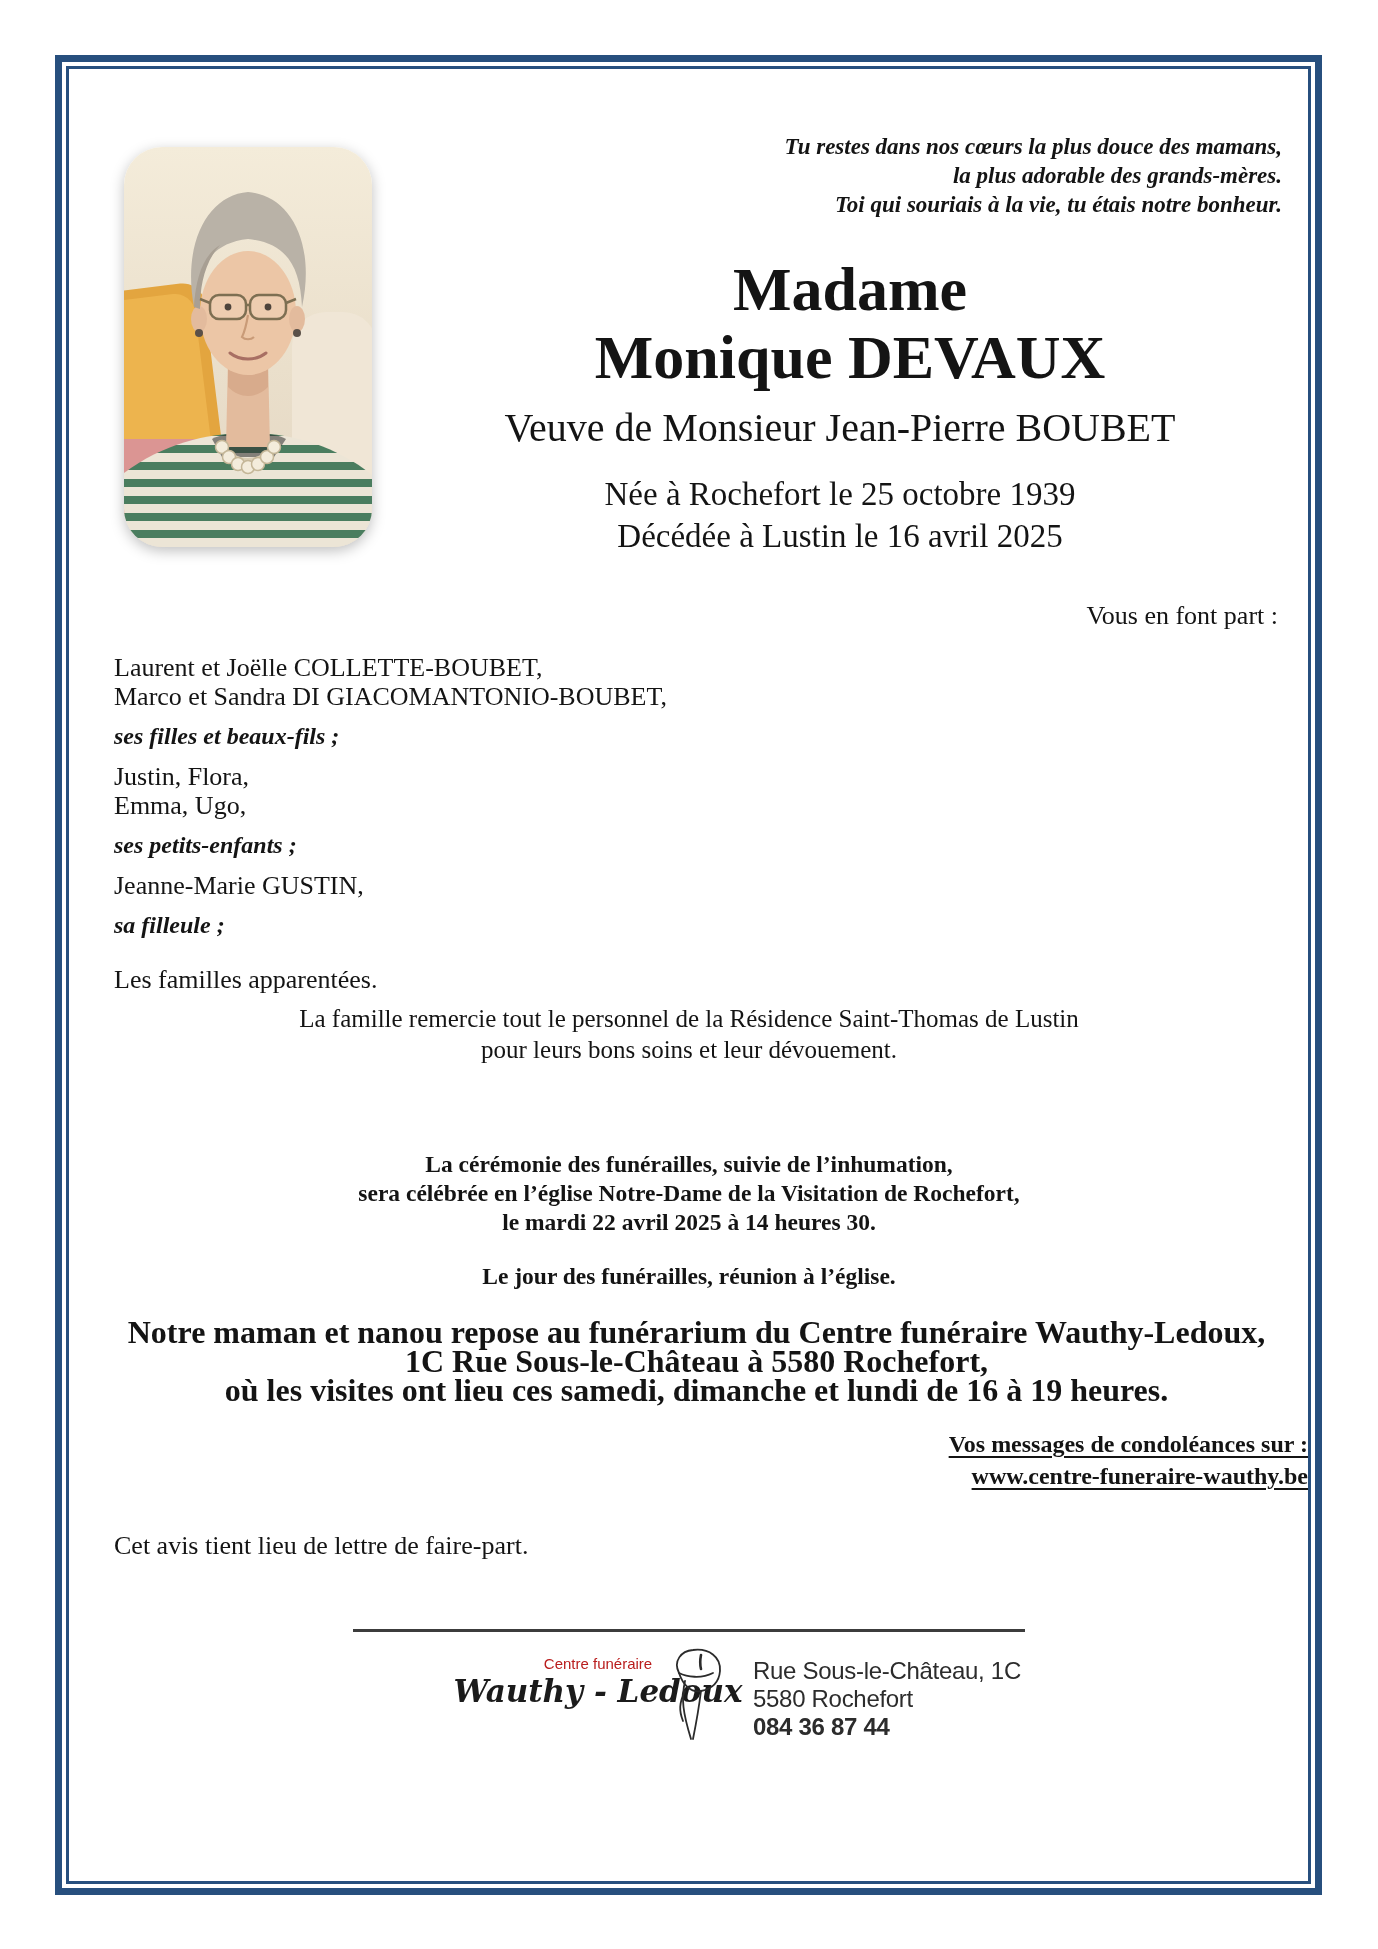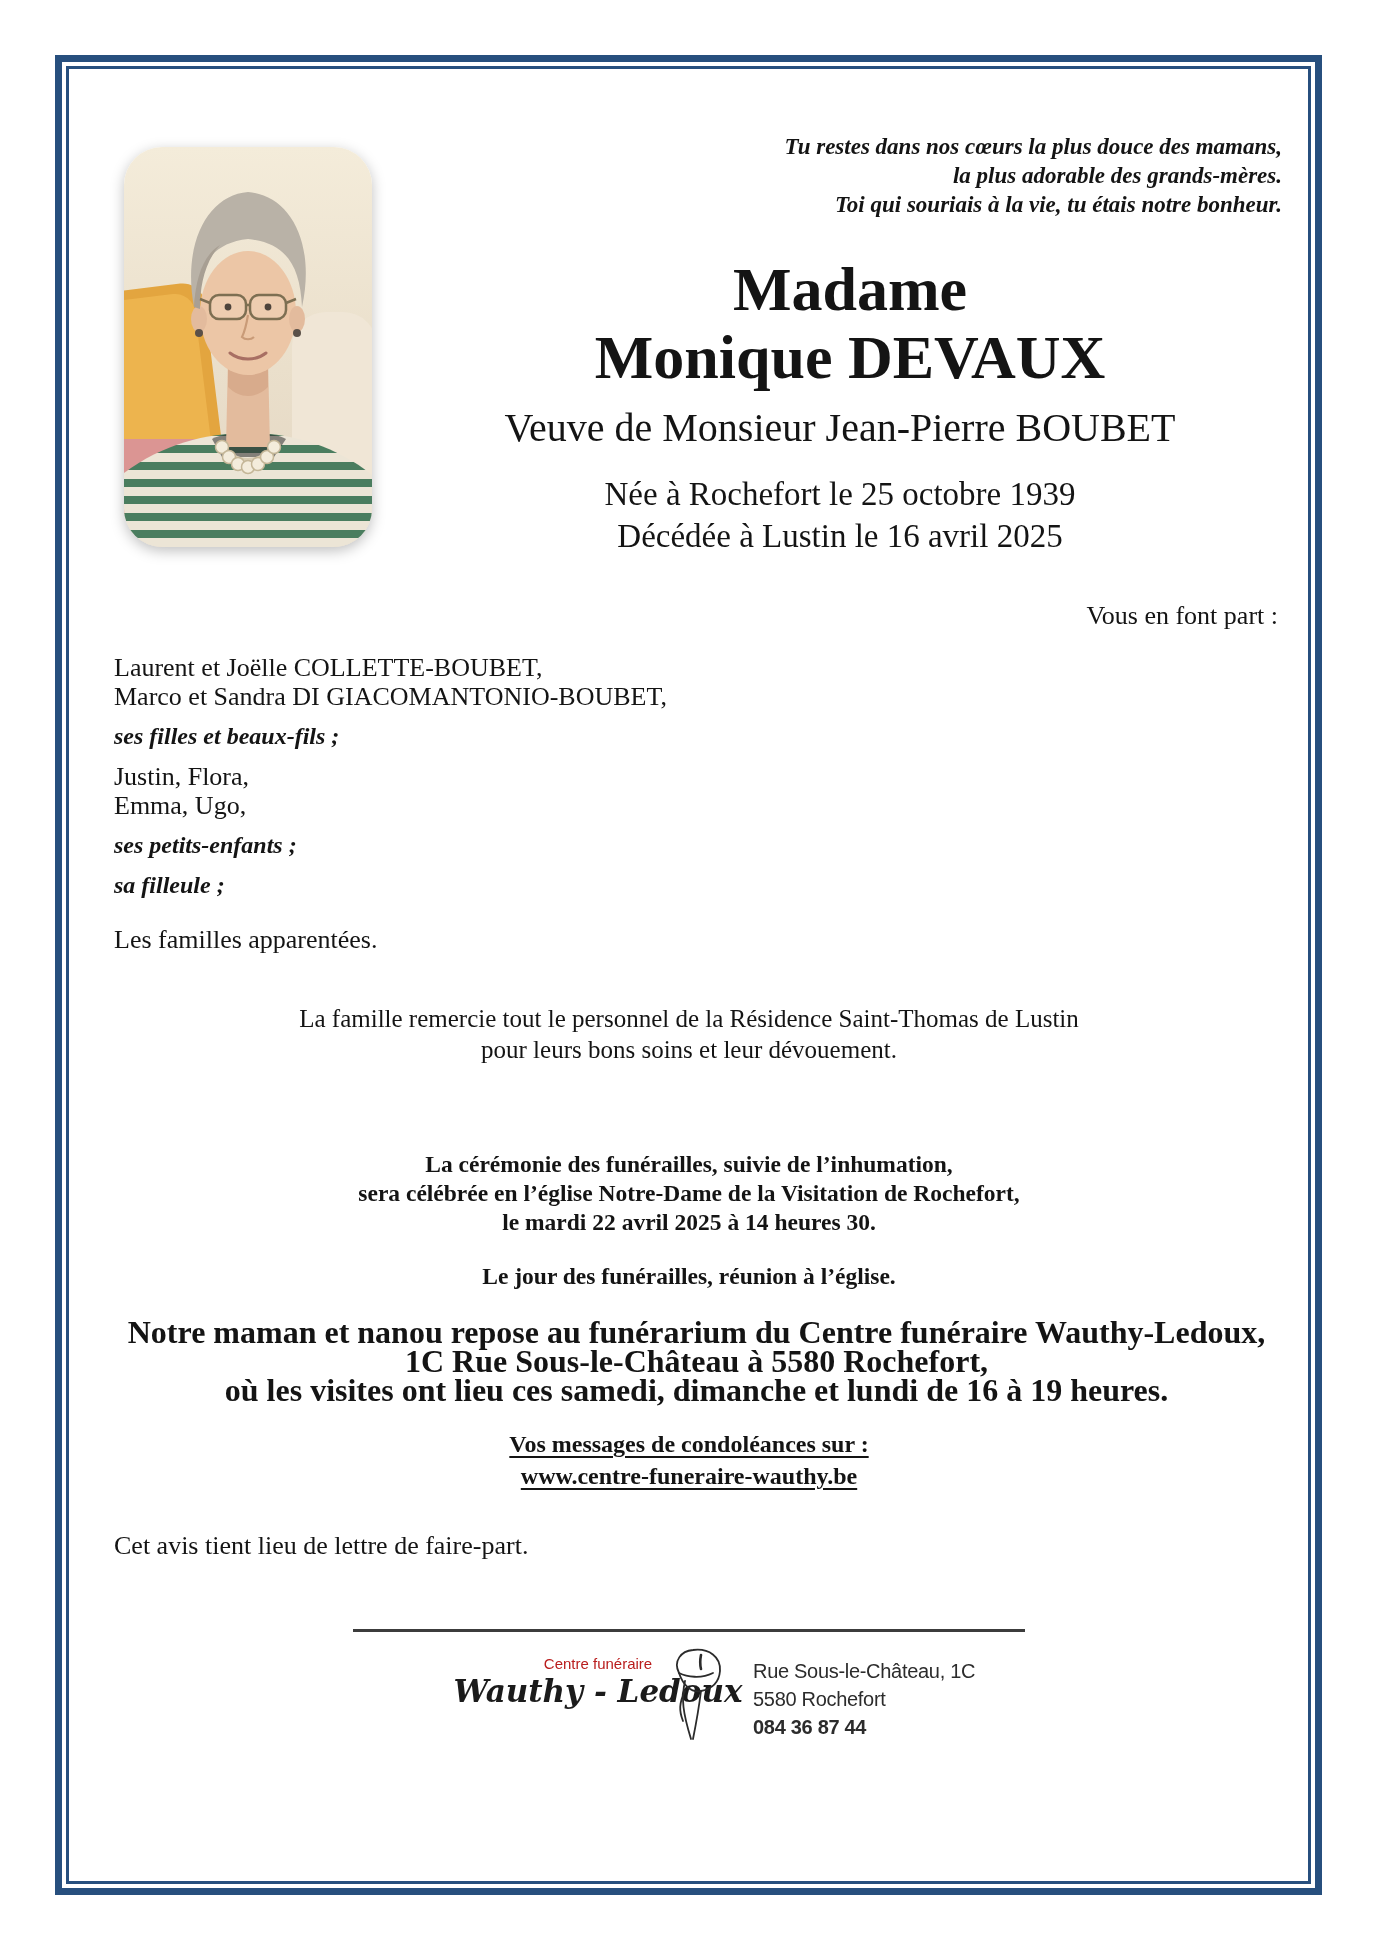--- a/index.html
+++ b/index.html
@@ -52,21 +52,21 @@
   .closing-line{margin-top:25px;}
 
   .center-block{
     position:absolute;left:70px;right:70px;
     text-align:center;
   }
   .thanks{top:1003px;font-size:25px;line-height:31px;}
   .ceremony{top:1150px;font-weight:bold;font-size:23.5px;line-height:29px;}
   .meeting{top:1262px;font-weight:bold;font-size:23.5px;line-height:29px;}
   .repose{top:1318px;font-weight:bold;font-size:32px;line-height:29px;padding-left:15px;}
-  .condolences{top:1428px;font-weight:bold;font-size:24px;line-height:32px;}
+  .condolences{top:1428px;font-weight:bold;font-size:24px;line-height:32px;text-align:right;}
   .condolences .u{text-decoration:underline;text-underline-offset:4px;text-decoration-thickness:2px;}
   .condolences a{color:#141414;}
 
   .notice{
     position:absolute;left:114px;top:1531px;
     font-size:26px;line-height:30px;
   }
 
   .footer{
     position:absolute;left:353px;top:1629px;width:672px;height:130px;
@@ -80,21 +80,21 @@
   .brand-name{
     font-family:"DejaVu Serif", serif;
     font-style:italic;font-weight:bold;
     font-size:31px;line-height:34px;color:#1b1b1b;
     margin-top:2px;
   }
   .lily{position:absolute;left:318px;top:18px;}
   .address{
     position:absolute;left:400px;top:28px;
     font-family:"Liberation Sans", sans-serif;
-    font-size:20px;line-height:28px;color:#2c2c2c;
+    font-size:24px;line-height:28px;color:#2c2c2c;
     letter-spacing:-0.3px;
     white-space:nowrap;
   }
   .address .phone{font-weight:bold;}
 </style>
 </head>
 <body>
 
 <div class="page">
 
@@ -182,20 +182,21 @@
     <div class="intro-line">Vous en font part :</div>
 
     <div>Laurent et Joëlle COLLETTE-BOUBET,</div>
     <div>Marco et Sandra DI GIACOMANTONIO-BOUBET,</div>
     <div class="relation">ses filles et beaux-fils ;</div>
 
     <div>Justin, Flora,</div>
     <div>Emma, Ugo,</div>
     <div class="relation">ses petits-enfants ;</div>
 
+    <div>Jeanne-Marie GUSTIN,</div>
     <div class="relation">sa filleule ;</div>
 
     <div class="closing-line">Les familles apparentées.</div>
   </div>
 
   <div class="center-block thanks">
     <div>La famille remercie tout le personnel de la Résidence Saint-Thomas de Lustin</div>
     <div>pour leurs bons soins et leur dévouement.</div>
   </div>
 

